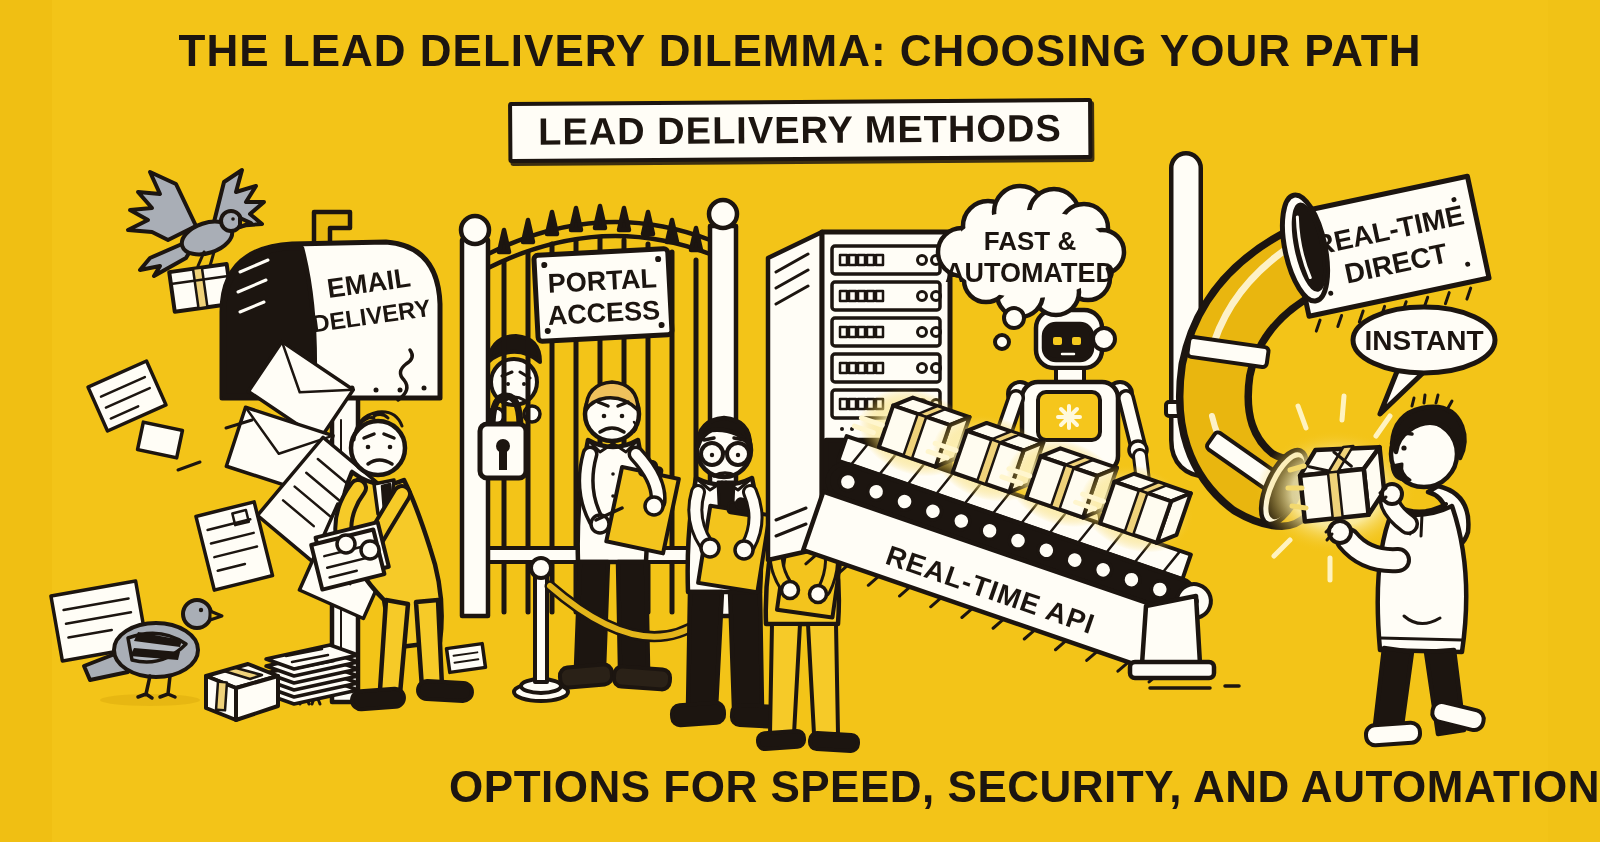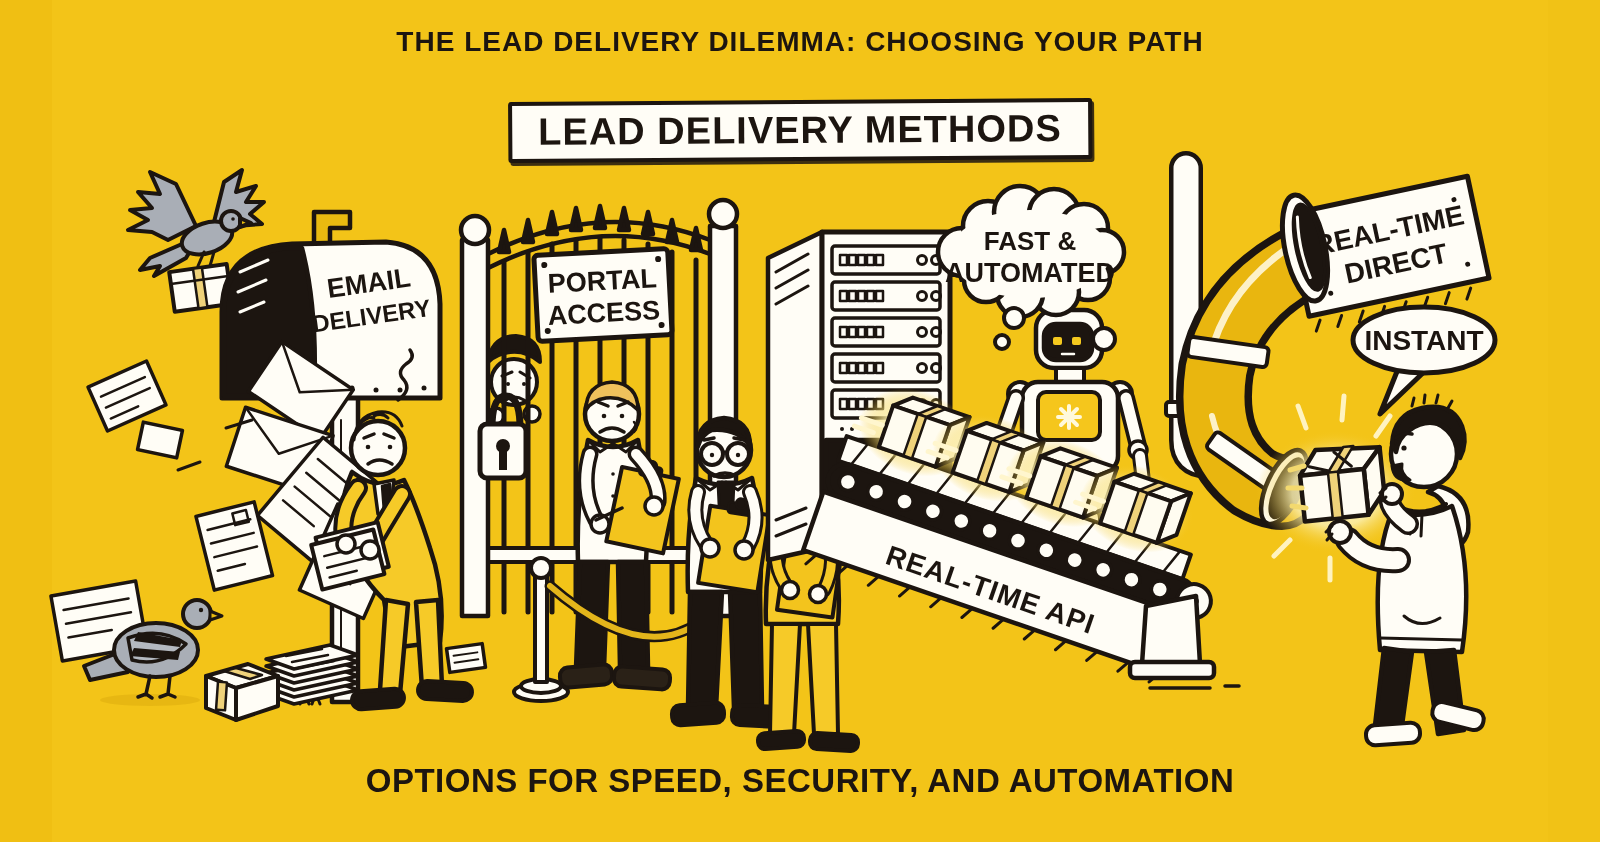--- a/index.html
+++ b/index.html
@@ -1,25 +1,25 @@
 <!DOCTYPE html>
 <html><head>
 <meta charset="utf-8">
 <style>
   html,body{margin:0;padding:0;background:#d8d8d8;}
   .stage{position:relative;width:1600px;height:842px;background:#F3C418;overflow:hidden;
          font-family:"Liberation Sans",sans-serif;color:#1C1510;}
   .title{position:absolute;top:26px;left:0;right:0;text-align:center;
-         font-size:28px;font-weight:700;letter-spacing:1px;white-space:nowrap;}
+         font-size:44px;font-weight:700;letter-spacing:1px;white-space:nowrap;}
   .banner{position:absolute;top:100px;left:50%;transform:translateX(-50%) rotate(-0.4deg);
           background:#FFFDF6;border:4px solid #1C1510;border-radius:3px;
           padding:5px 26px;font-size:38px;font-weight:700;letter-spacing:1px;white-space:nowrap;
           box-shadow:2px 3px 0 rgba(28,21,16,.85);}
-  .caption{position:absolute;top:762px;left:0;right:0;text-align:center;
-           font-size:33px;font-weight:700;letter-spacing:.5px;white-space:nowrap;}
+  .caption{position:absolute;top:762px;left:0;right:0;text-align:right;
+           font-size:44px;font-weight:700;letter-spacing:.5px;white-space:nowrap;}
   svg.scene{position:absolute;left:0;top:0;}
   .slbl{font-family:"Liberation Sans",sans-serif;font-weight:700;fill:#1C1510;
         text-anchor:middle;stroke:none;}
 </style>
 </head>
 <body>
 
 <div class="stage">
 
 <svg class="scene" width="1600" height="842" viewBox="0 0 1600 842">

